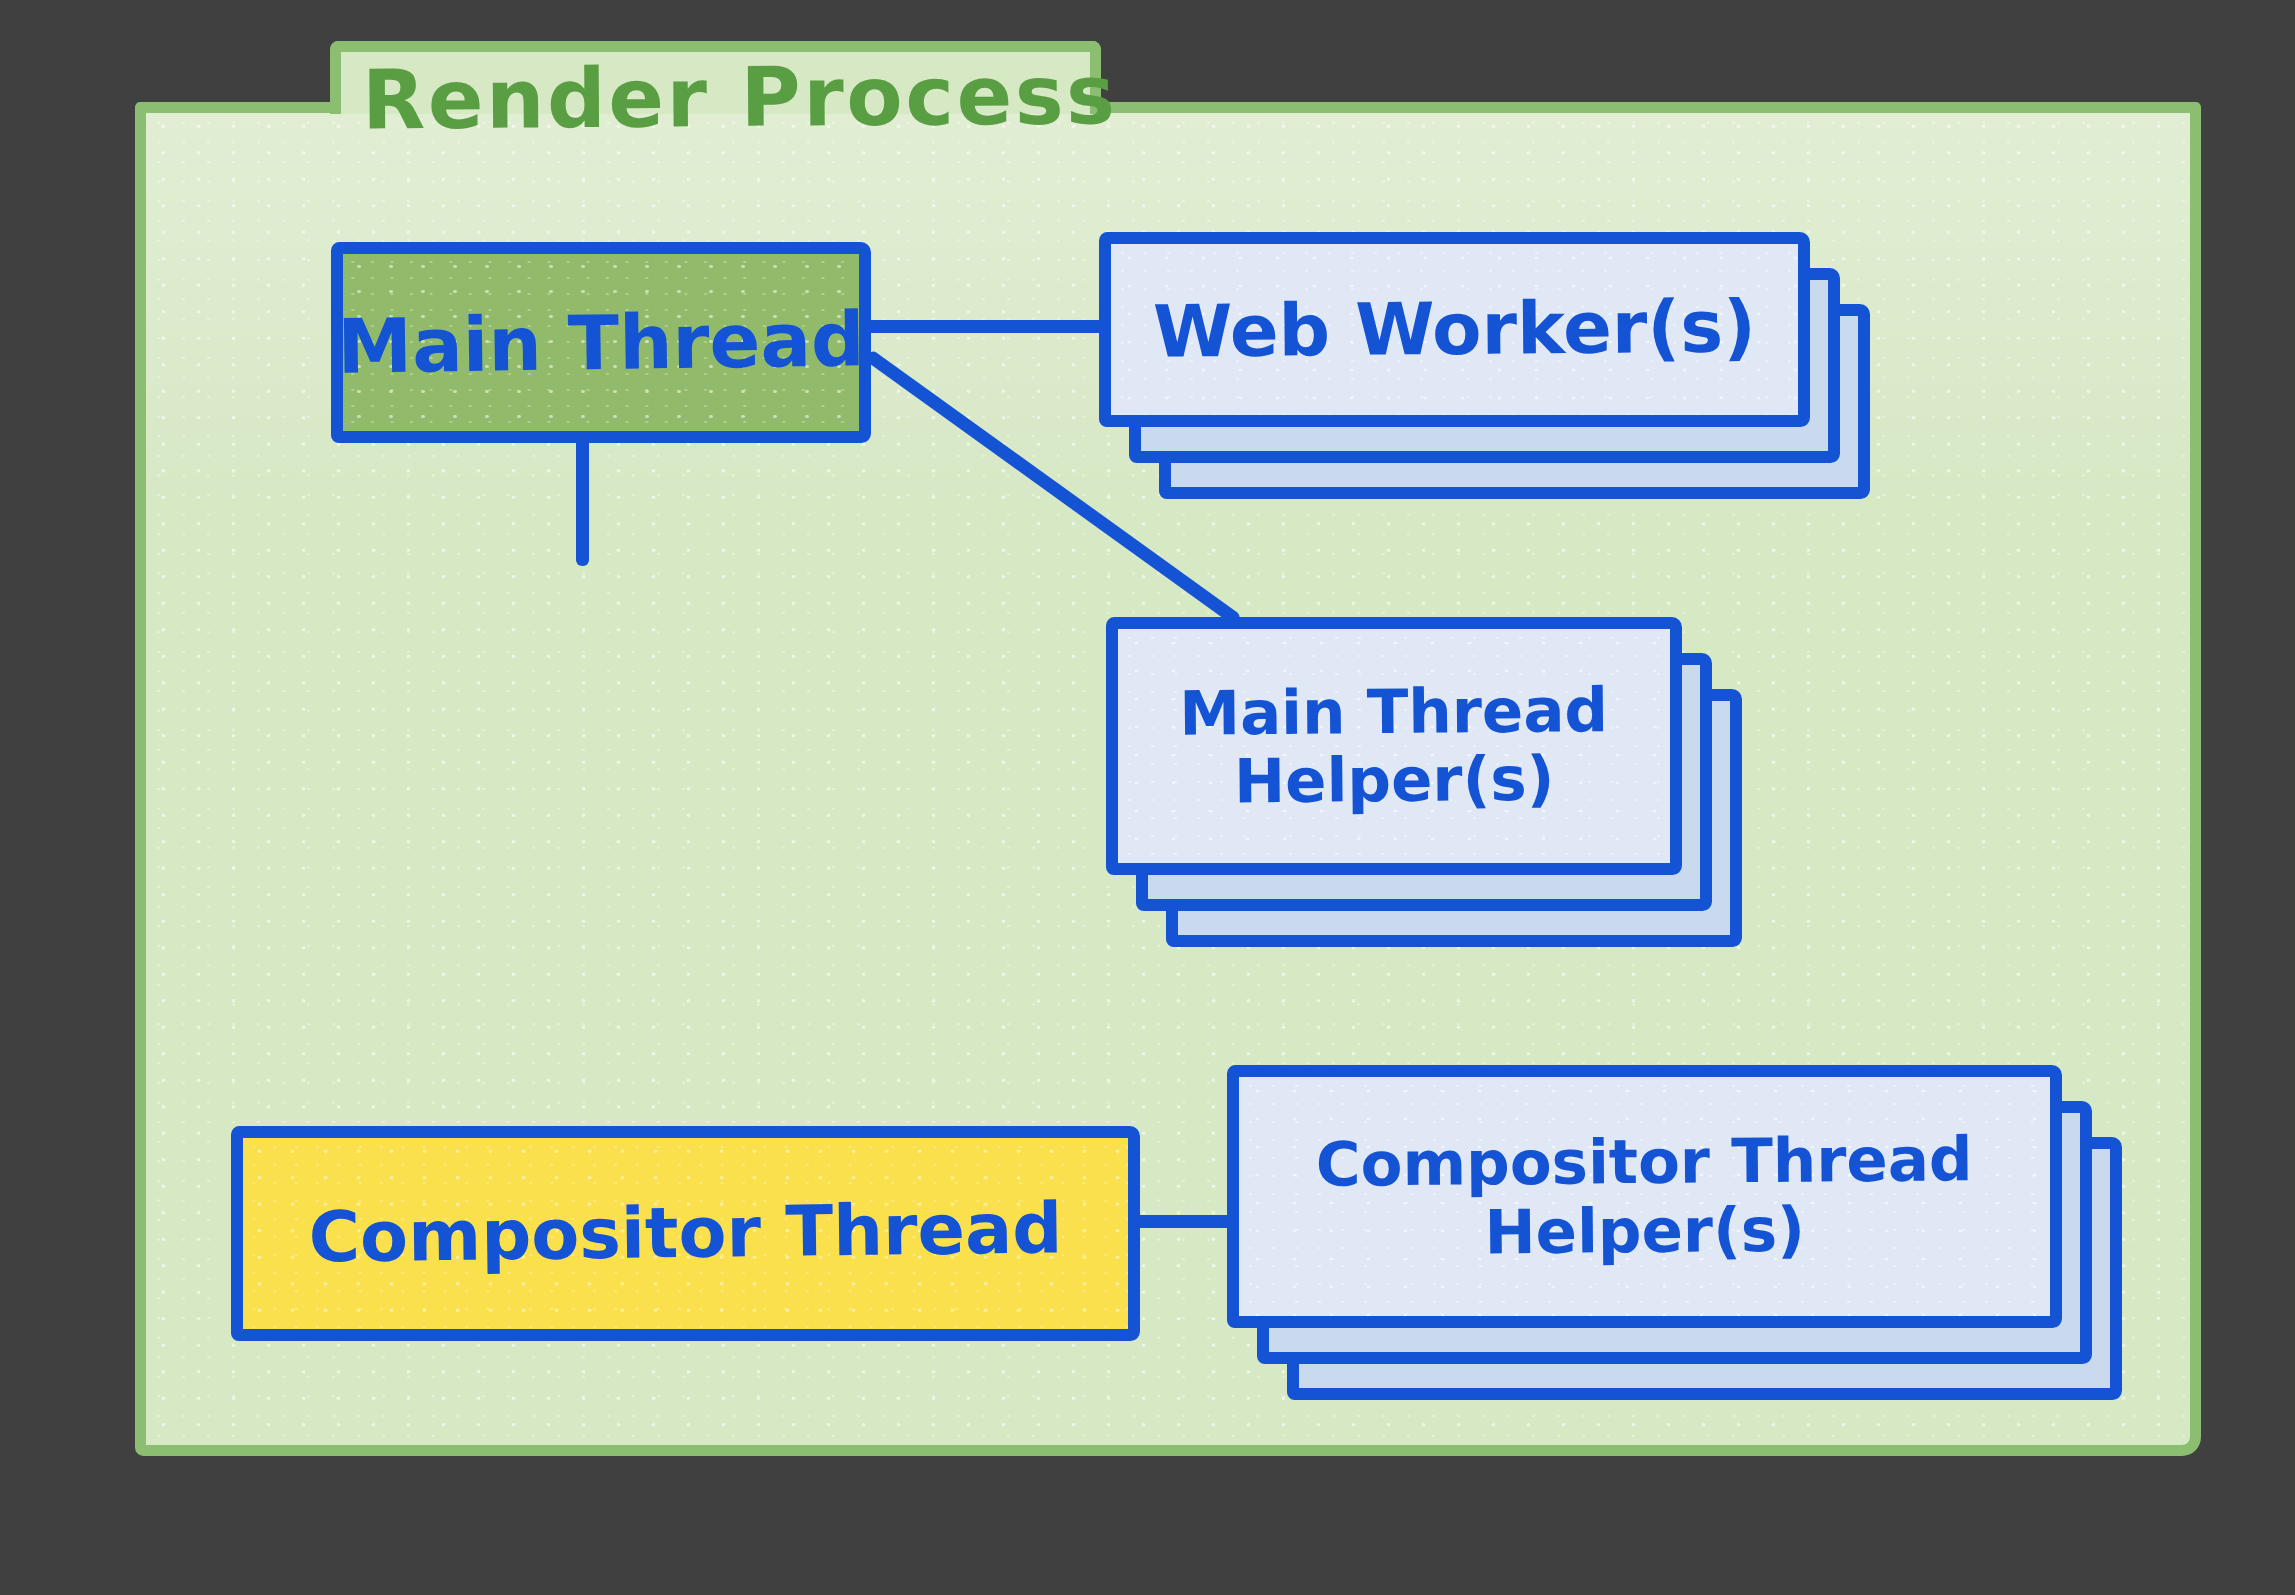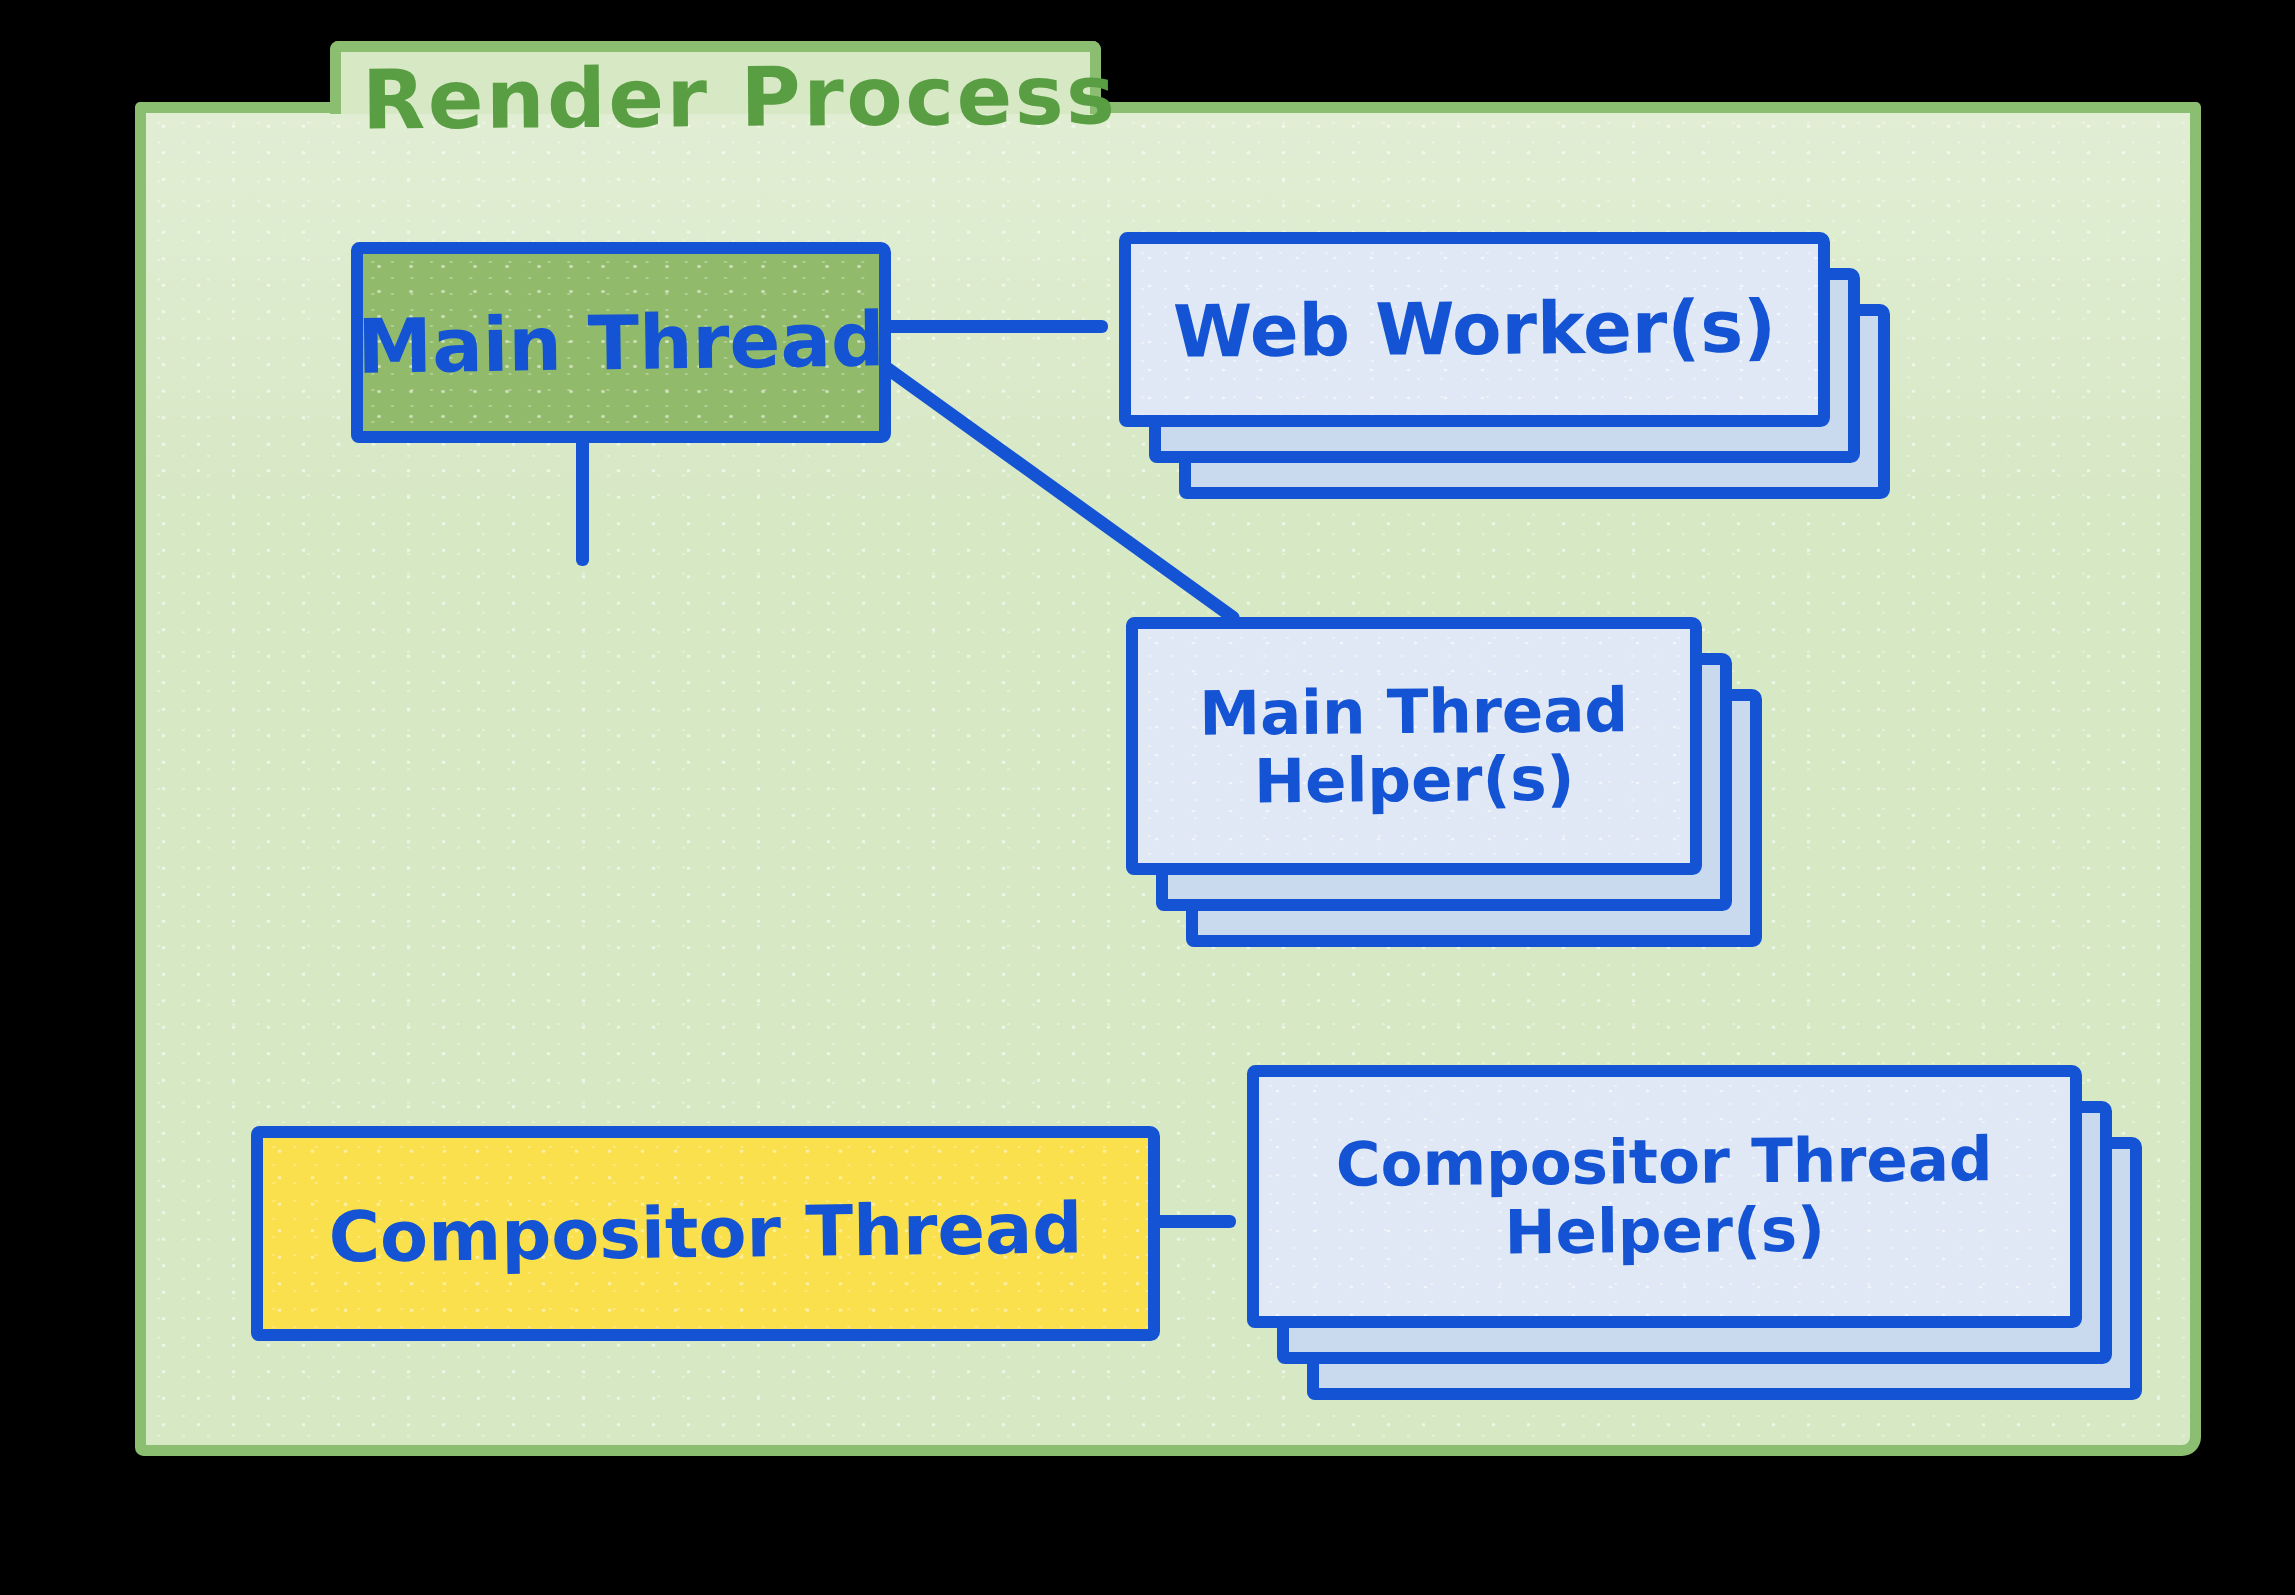--- a/index.html
+++ b/index.html
@@ -12,21 +12,21 @@
     --main-thread-green: #92ba6b;
     --compositor-yellow: #fbe04e;
   }
   * { margin: 0; padding: 0; box-sizing: border-box; }
   html, body { background: #ffffff; }
   body { font-family: "DejaVu Sans", sans-serif; }
   .canvas {
     position: relative;
     width: 2295px;
     height: 1595px;
-    background: #000000;
+    background: #404040;
     overflow: hidden;
   }
   
   .folder-body {
     position: absolute;
     left: 135px; top: 102px;
     width: 2066px; height: 1354px;
     background: var(--folder-fill);
     border: 11px solid var(--folder-border);
     border-radius: 5.1px 5.1px 19px 8.5px;
@@ -54,21 +54,20 @@
     letter-spacing: 2.6px;
     color: var(--title-green);
     white-space: nowrap;
     transform: rotate(-0.4deg);
   }
   
   .box, .card {
     position: absolute;
     border: 12px solid var(--ink-blue);
     border-radius: 8.5px 10.2px 9.4px 7.7px;
-    margin-left: 20px;
   }
   .label {
     position: absolute;
     inset: 0;
     display: flex;
     flex-direction: column;
     align-items: center;
     justify-content: center;
     color: var(--ink-blue);
     font-weight: bold;

